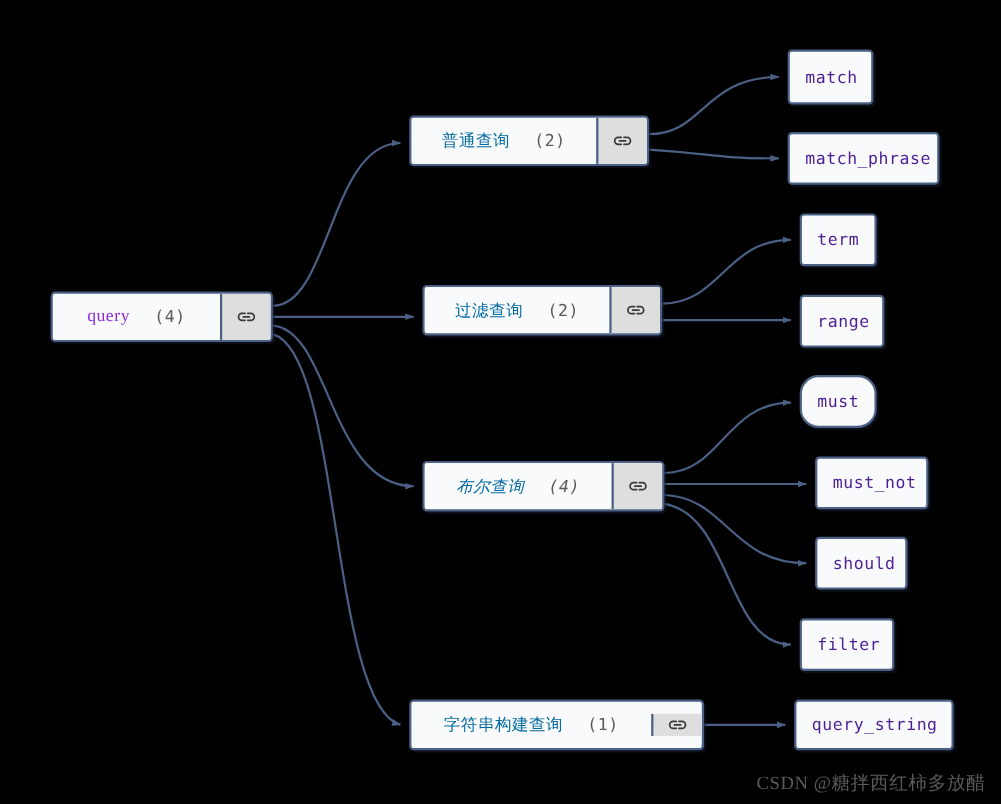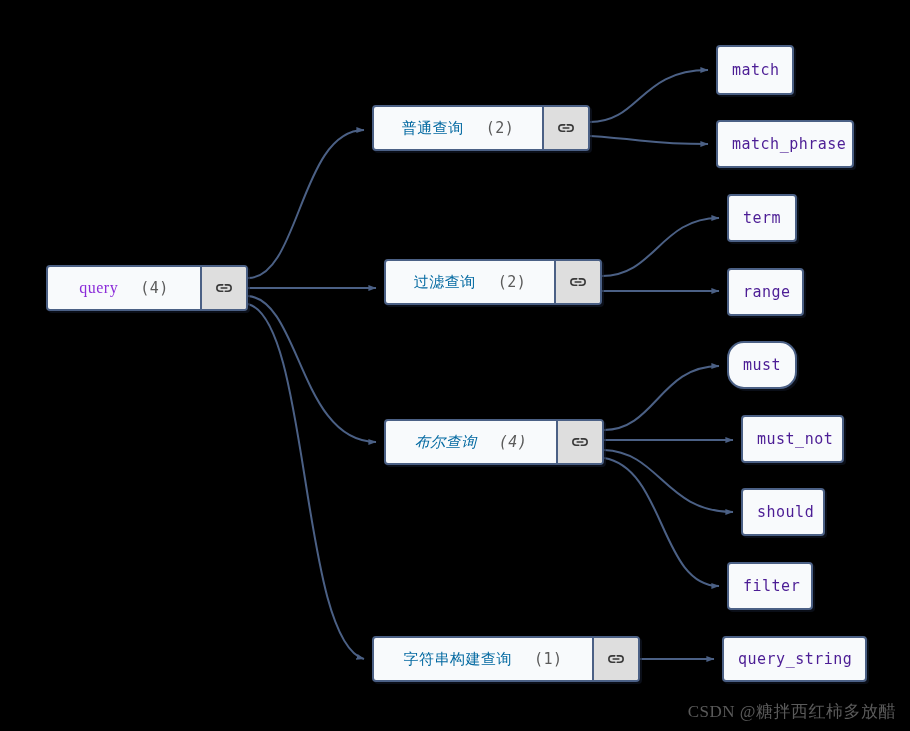--- a/index.html
+++ b/index.html
@@ -176,21 +176,21 @@
           <span class="cnt">(4)</span>
         </div>
         <div class="icon-cell">
           <svg width="20" height="20" viewBox="0 0 24 24">
             <path d="M10.5,8.2 H7.2 a3.8,3.8 0 0 0 0,7.6 H10.5" fill="none" stroke="#3a3a3a" stroke-width="1.9" stroke-linecap="round"></path>
             <path d="M13.5,8.2 H16.8 a3.8,3.8 0 0 1 0,7.6 H13.5" fill="none" stroke="#3a3a3a" stroke-width="1.9" stroke-linecap="round"></path>
             <path d="M8.6,12 H15.4" fill="none" stroke="#3a3a3a" stroke-width="1.9" stroke-linecap="round"></path>
           </svg>
         </div>
       </div>
-      <div class="node branch" style="left: 372px; top: 636px; width: 268px; height: 46px;">
+      <div class="node branch" style="left: 372px; top: 636px; width: 268px; height: 46px; align-items: center;">
         <div class="label">
           <span class="name">字符串构建查询</span>
           <span class="cnt">(1)</span>
         </div>
         <div class="icon-cell">
           <svg width="20" height="20" viewBox="0 0 24 24">
             <path d="M10.5,8.2 H7.2 a3.8,3.8 0 0 0 0,7.6 H10.5" fill="none" stroke="#3a3a3a" stroke-width="1.9" stroke-linecap="round"></path>
             <path d="M13.5,8.2 H16.8 a3.8,3.8 0 0 1 0,7.6 H13.5" fill="none" stroke="#3a3a3a" stroke-width="1.9" stroke-linecap="round"></path>
             <path d="M8.6,12 H15.4" fill="none" stroke="#3a3a3a" stroke-width="1.9" stroke-linecap="round"></path>
           </svg>

